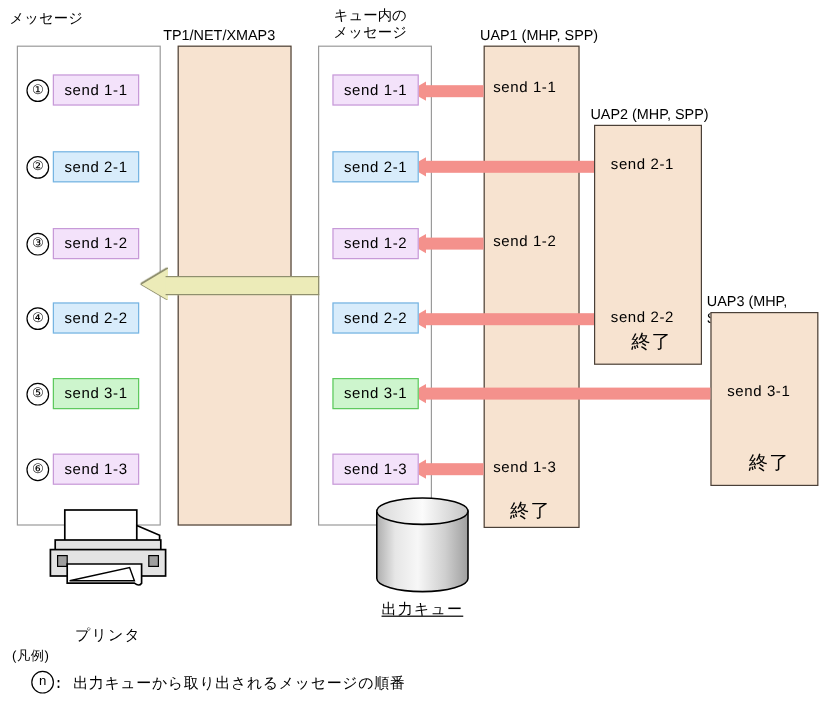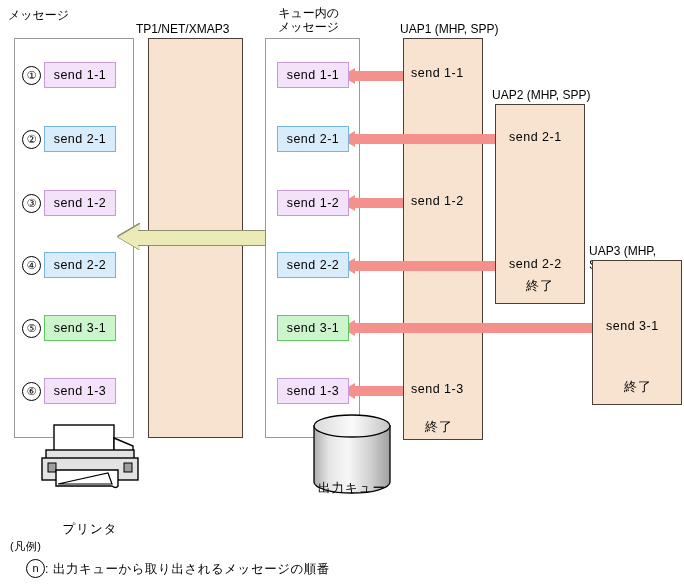--- a/index.html
+++ b/index.html
@@ -36,21 +36,21 @@
 
   
   .ordnum{
     position:absolute;width:17px;height:17px;border:1px solid #000;
     border-radius:50%;font-size:11px;line-height:16px;text-align:center;
     color:#000;background:transparent;
   }
 
   
   .lbl{position:absolute;font-size:12.5px;line-height:16px;letter-spacing:0.5px;white-space:nowrap;}
-  .lbl.jp{font-size:13px;letter-spacing:1px;}
+  .lbl.jp{font-size:16px;letter-spacing:1px;}
 
   
   .parrow{position:absolute;height:16px;}
   .parrow .shaft{position:absolute;right:0;top:3px;height:10px;background:#f4918c;}
   .parrow .head{
     position:absolute;left:0;top:0;width:0;height:0;
     border-top:8px solid transparent;border-bottom:8px solid transparent;
     border-right:14px solid #f4918c;
   }
 
@@ -66,21 +66,21 @@
     border-top:13px solid transparent;border-bottom:13px solid transparent;
     border-right:22px solid #ecebb8;
     filter:drop-shadow(-0.6px 0 0 #8f8f6e) drop-shadow(0 -0.6px 0 #8f8f6e) drop-shadow(0 0.6px 0 #8f8f6e);
   }
 
   
   .cap{position:absolute;font-size:12.5px;letter-spacing:1px;text-align:center;white-space:nowrap;}
 
   
   .legend-head{position:absolute;font-size:11px;letter-spacing:0.5px;}
-  .legend-row{position:absolute;font-size:12.5px;letter-spacing:0.5px;white-space:nowrap;}
+  .legend-row{position:absolute;font-size:12.5px;letter-spacing:0.5px;white-space:nowrap;font-family:Liberation Mono, monospace;}
   .legend-circle{
     position:absolute;width:17px;height:17px;border:1px solid #000;border-radius:50%;
     font-size:11px;line-height:16px;text-align:center;
   }
 </style>
 </head>
 <body>
 
 <div class="col-title" style="left:8px;top:8px;">メッセージ</div>
 <div class="col-title" style="left:136px;top:22px;">TP1/NET/XMAP3</div>
@@ -187,17 +187,17 @@
     </linearGradient>
     <linearGradient id="topg" x1="0" y1="0" x2="1" y2="0">
       <stop offset="0%" stop-color="#d9d9d9"></stop>
       <stop offset="50%" stop-color="#fbfbfb"></stop>
       <stop offset="100%" stop-color="#c4c4c4"></stop>
     </linearGradient>
   </defs>
   <path d="M4,12 L4,68 A38,11 0 0 0 80,68 L80,12 Z" fill="url(#cylg)" stroke="#000" stroke-width="1.3"></path>
   <ellipse cx="42" cy="12" rx="38" ry="11" fill="url(#topg)" stroke="#000" stroke-width="1.3"></ellipse>
 </svg>
-<div class="cap" style="left:300px;top:480px;width:104px;">出力キュー</div>
+<div class="cap" style="left:300px;top:500px;width:104px;text-decoration:underline;">出力キュー</div>
 
 <div class="legend-head" style="left:10px;top:539px;">(凡例)</div>
 <div class="legend-circle" style="left:26px;top:559px;">n</div>
 <div class="legend-row" style="left:45px;top:561px;">: 出力キューから取り出されるメッセージの順番</div>
 
 </body></html>

